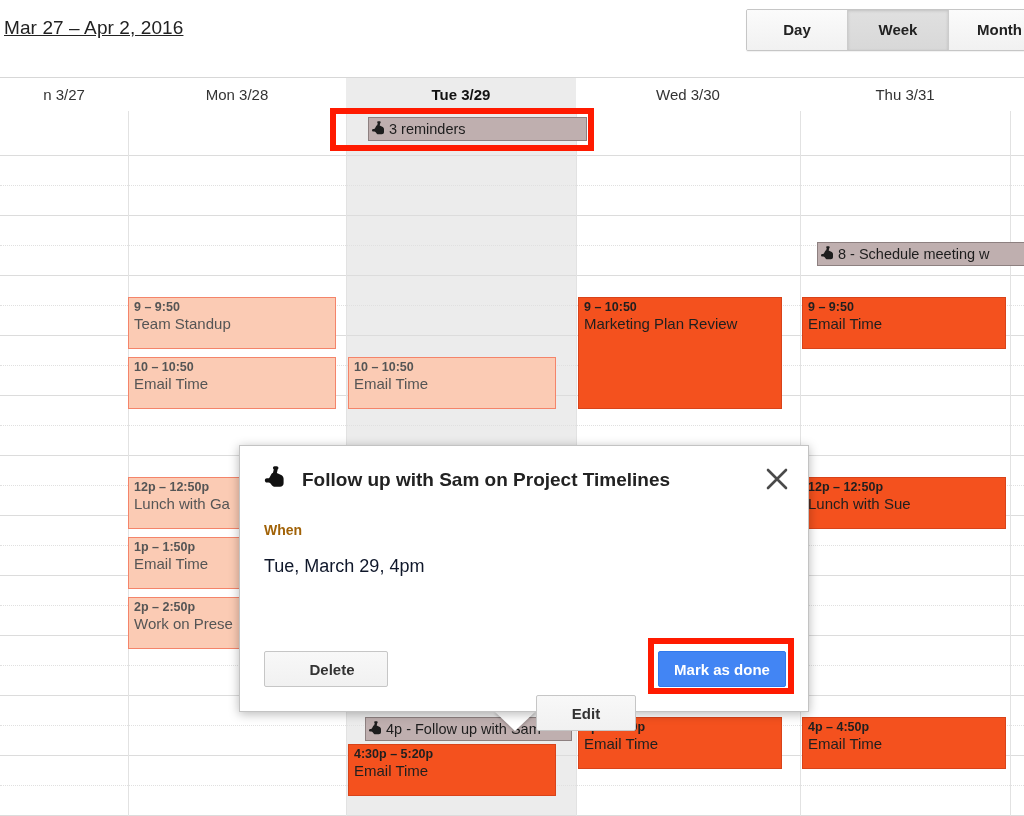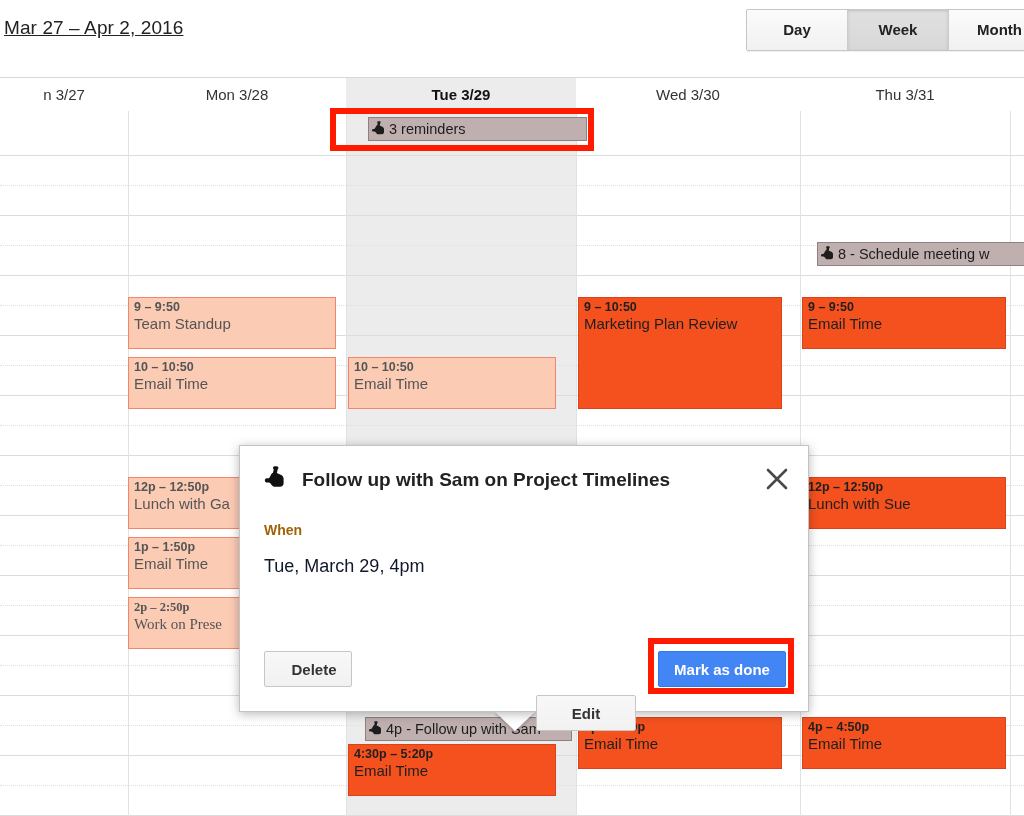--- a/index.html
+++ b/index.html
@@ -69,21 +69,21 @@
 
   
   #dialog{position:absolute;left:239px;top:445px;width:570px;height:267px;
     background:#fff;border:1px solid #c3c3c3;box-shadow:0 2px 10px rgba(0,0,0,.28);
     box-sizing:border-box;}
   #dlg-hand{position:absolute;left:24px;top:20px;width:24px;height:26px;}
   #dlg-title{position:absolute;left:62px;top:23px;font-size:19px;font-weight:bold;color:#222;}
   #dlg-close{position:absolute;right:18px;top:20px;width:26px;height:26px;cursor:pointer;}
   #dlg-when-label{position:absolute;left:24px;top:76px;font-size:14px;font-weight:bold;color:#a16207;}
   #dlg-when-value{position:absolute;left:24px;top:110px;font-size:18px;color:#0f172a;}
-  #btn-delete{position:absolute;left:24px;top:205px;width:88px;height:36px;padding-left:12px;}
+  #btn-delete{position:absolute;left:24px;top:205px;width:124px;height:36px;padding-left:12px;}
   #btn-edit{position:absolute;left:296px;top:205px;width:100px;height:36px;margin-top:44px;}
   #btn-markdone{position:absolute;left:418px;top:205px;width:128px;height:36px;}
   .gbtn{box-sizing:border-box;text-align:center;font-size:15px;font-weight:bold;
     border:1px solid #c6c6c6;border-radius:2px;background:linear-gradient(#f8f8f8,#f1f1f1);
     color:#333;cursor:pointer;display:flex;align-items:center;justify-content:center;}
   .gbtn.primary{background:#4285F4;border:1px solid #3079ed;color:#fff;}
   #dlg-tail{position:absolute;left:494px;top:711px;width:0;height:0;
     border-left:21px solid transparent;border-right:21px solid transparent;
     border-top:20px solid #fff;filter:drop-shadow(0 2px 1px rgba(0,0,0,.18));}
 
@@ -177,21 +177,21 @@
     <div class="n">Email Time</div>
   </div>
   <div class="ev pale" style="left:128px;top:322px;width:208px;height:52px;">
     <div class="t">12p – 12:50p</div>
     <div class="n">Lunch with Ga</div>
   </div>
   <div class="ev pale" style="left:128px;top:382px;width:208px;height:52px;">
     <div class="t">1p – 1:50p</div>
     <div class="n">Email Time</div>
   </div>
-  <div class="ev pale" style="left:128px;top:442px;width:208px;height:52px;font-family:Liberation Serif, serif;">
+  <div class="ev pale" style="left:128px;top:442px;width:208px;height:52px;">
     <div class="t">2p – 2:50p</div>
     <div class="n">Work on Prese</div>
   </div>
 
   <div class="ev pale" style="left:348px;top:202px;width:208px;height:52px;">
     <div class="t">10 – 10:50</div>
     <div class="n">Email Time</div>
   </div>
 
   <div class="rem" style="left:349px;top:562px;width:207px;">

